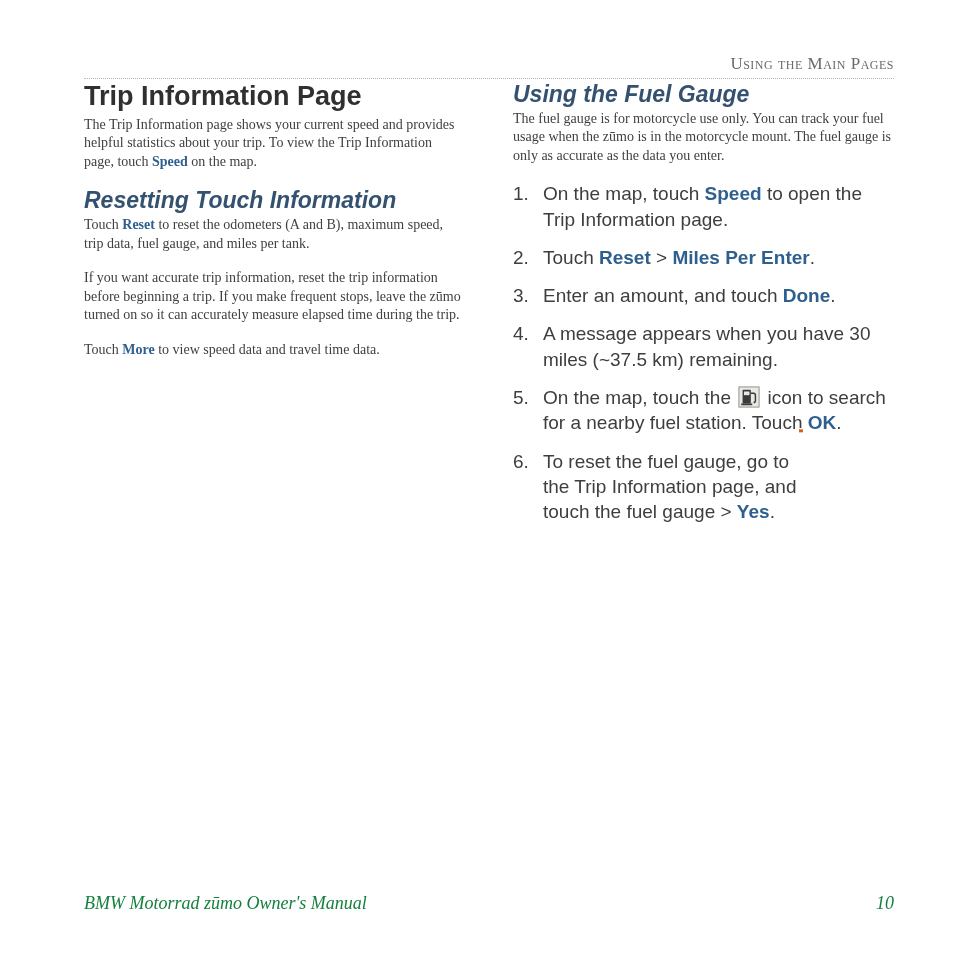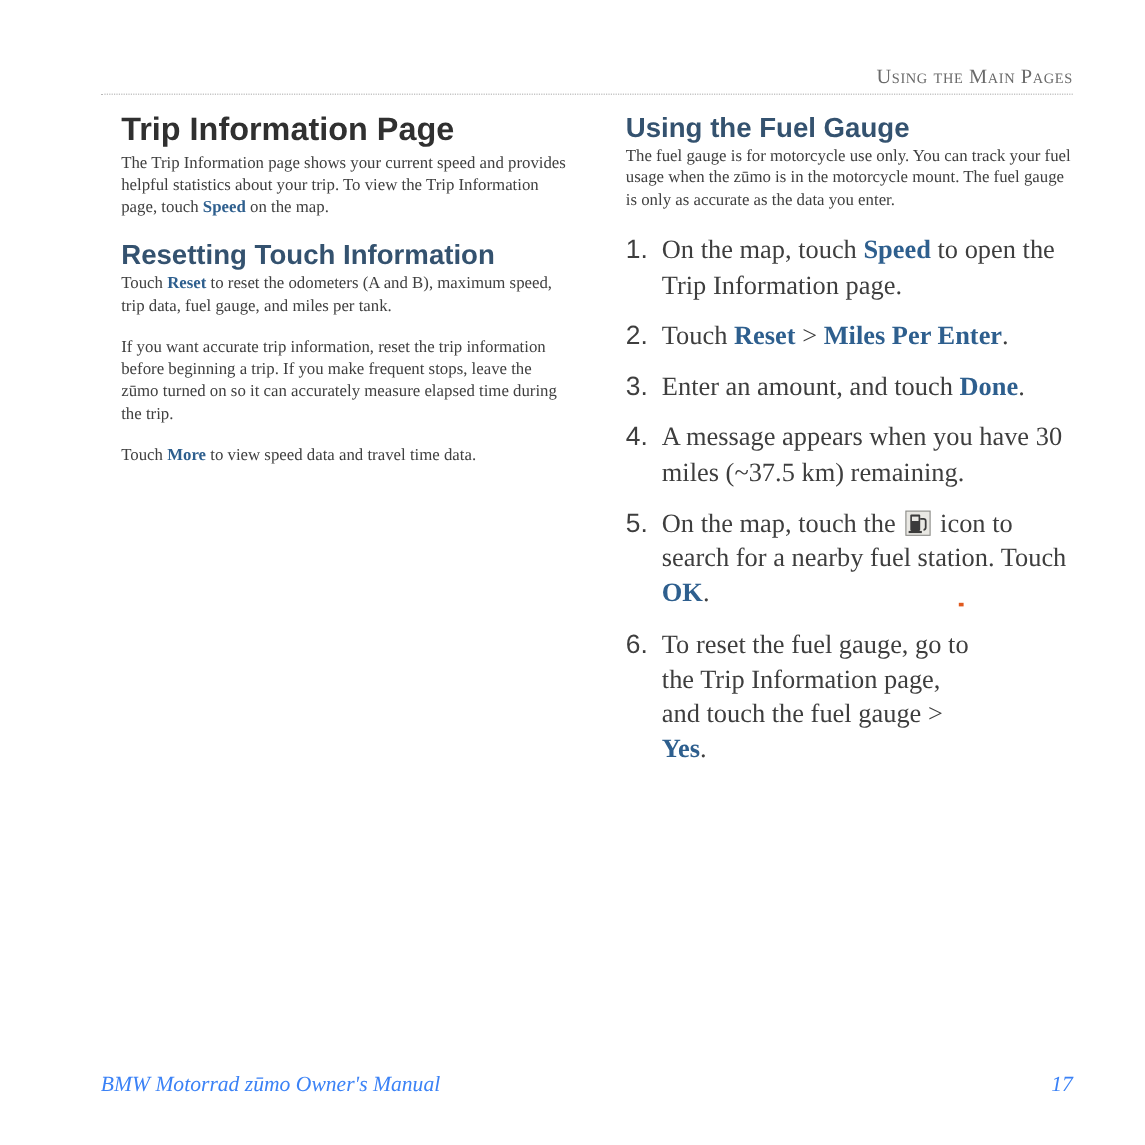--- a/index.html
+++ b/index.html
@@ -16,41 +16,41 @@
   }
   .running-head {
     text-align: right;
     font-family: "Times New Roman", Times, serif;
     font-variant: small-caps;
     font-size: 17px;
     color: #6a6a6a;
     letter-spacing: 0.5px;
     border-bottom: 1px dotted #b7b7b7;
     padding-bottom: 4px;
-    margin-bottom: 14px;
+    margin-bottom: 2px;
   }
   .cols {
     display: flex;
     gap: 48px;
-    margin-left: 17px;
   }
   .col {
     flex: 1 1 0;
     min-width: 0;
   }
   h1 {
     font-family: Arial, Helvetica, sans-serif;
     font-weight: 700;
     font-size: 27px;
     color: #303030;
     margin-bottom: 4px;
   }
   h2 {
     font-family: Arial, Helvetica, sans-serif;
     font-weight: 700;
+    font-style: italic;
     font-size: 23px;
     color: #34526f;
     margin-top: 12px;
     margin-bottom: 2px;
   }
   p {
     font-size: 14px;
     line-height: 1.32;
     color: #404040;
     margin-bottom: 16px;
@@ -59,22 +59,22 @@
     color: #2e5f8e;
     font-weight: 700;
   }
   ol {
     list-style: none;
     counter-reset: step;
     margin-top: 12px;
   }
   ol > li {
     counter-increment: step;
-    font-family: Liberation Serif, serif;
-    font-size: 22px;
+    font-family: Liberation Sans, sans-serif;
+    font-size: 19px;
     line-height: 1.33;
     color: #3e3e3e;
     padding-left: 30px;
     position: relative;
     margin-bottom: 13px;
   }
   ol > li::before {
     content: counter(step) ".";
     position: absolute;
     left: 0;
@@ -120,21 +120,21 @@
     bottom: 9px;
   }
   .footer {
     position: absolute;
     left: 84px;
     right: 60px;
     bottom: 40px;
     display: flex;
     justify-content: space-between;
     font-style: italic;
-    color: #3b82f6;
+    color: #15803d;
     font-size: 18px;
   }
 </style>
 </head>
 <body>
 
 <div class="page">
   <div class="running-head">Using the Main Pages</div>
 
   <div class="cols">
@@ -197,14 +197,14 @@
           </span>
           <span>To reset the fuel gauge, go to the Trip Information page, and touch the fuel gauge &gt; </span><span class="li-link">Yes</span><span>.</span>
         </li>
       </ol>
     </div>
   </div>
 </div>
 
 <div class="footer">
   <span>BMW Motorrad zūmo Owner's Manual</span>
-  <span>17</span>
+  <span>10</span>
 </div>
 
 </body></html>

